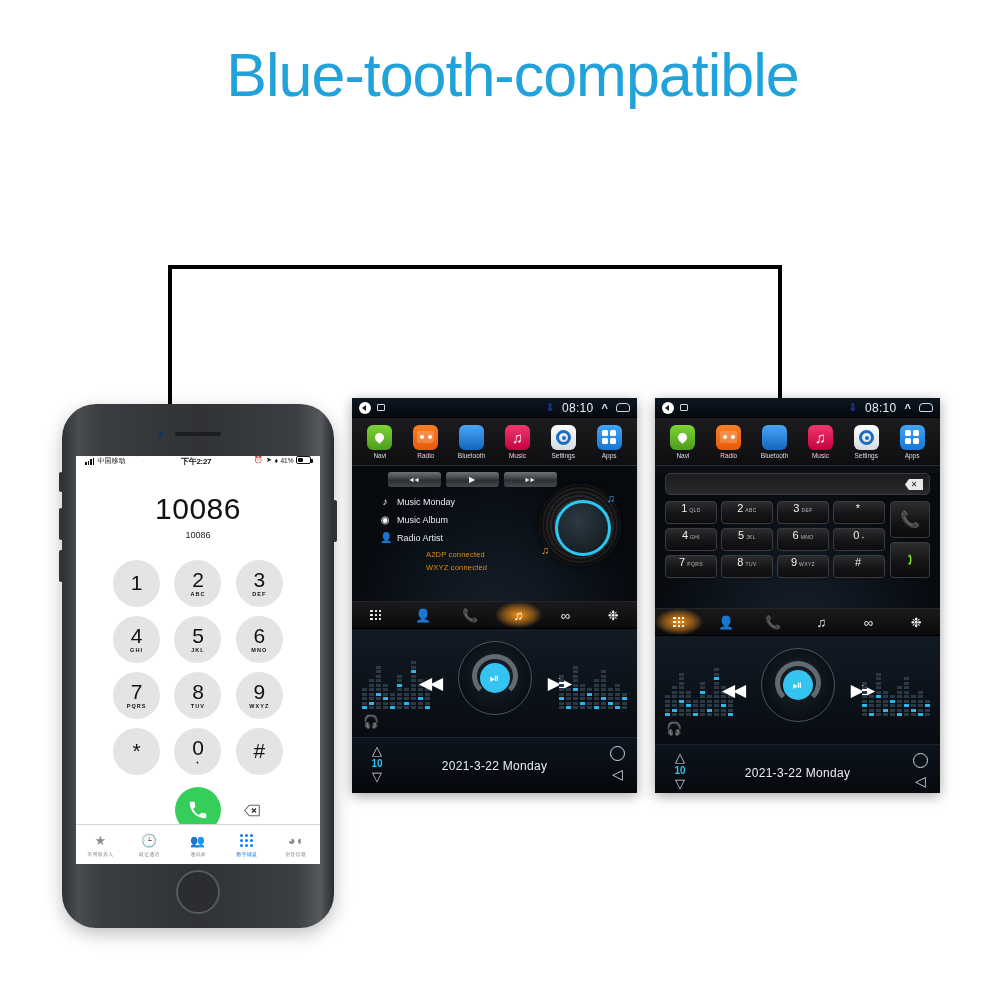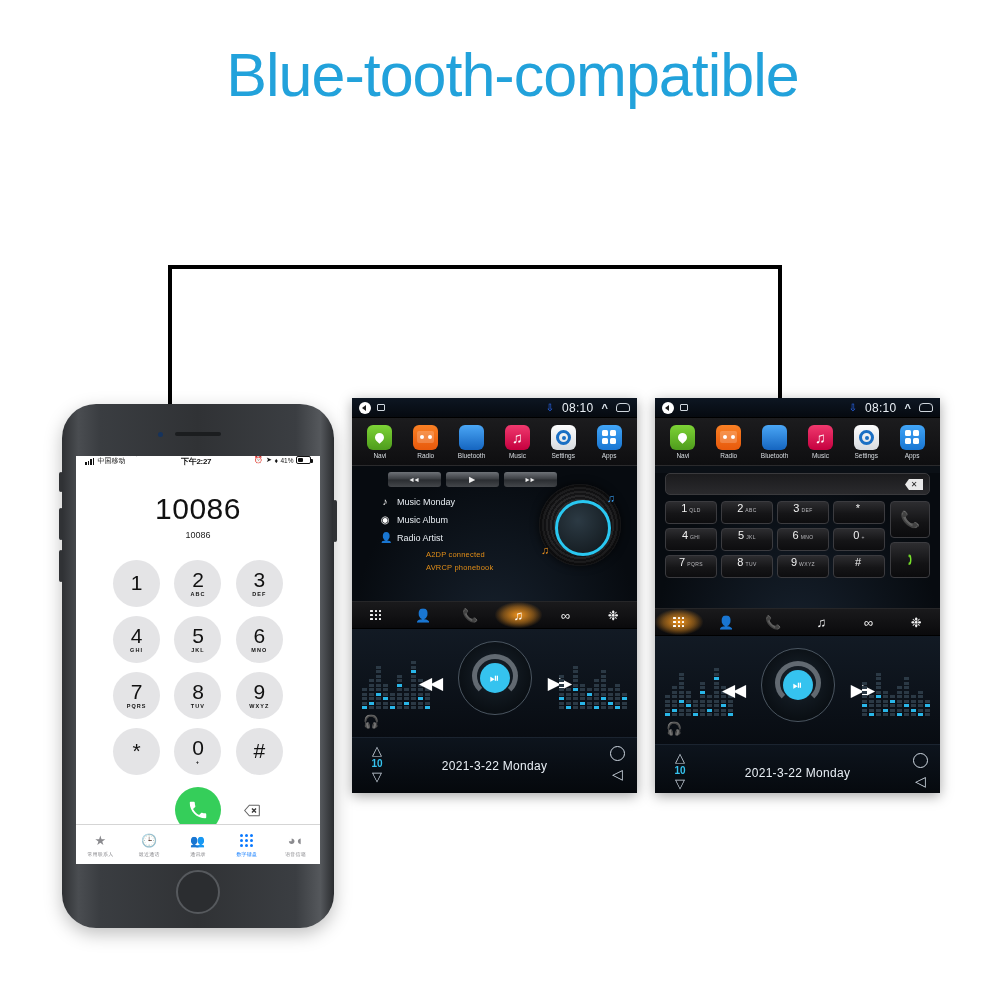--- a/index.html
+++ b/index.html
@@ -457,21 +457,21 @@
         </div>
         <div class="mp-row">
           <span class="mi">◉</span>
           <span>Music Album</span>
         </div>
         <div class="mp-row">
           <span class="mi">👤</span>
           <span>Radio Artist</span>
         </div>
         <div class="mp-status">A2DP connected</div>
-        <div class="mp-status">AVRCP phonebook</div>
+        <div class="mp-status">WXYZ connected</div>
       </div>
       <div class="vinyl">
         <span class="v-note-b">♫</span>
         <span class="v-note-o">♫</span>
       </div>
     </div>
 
     <div class="u-funcs">
       <div class="fn">
           <span class="kp-ico">

